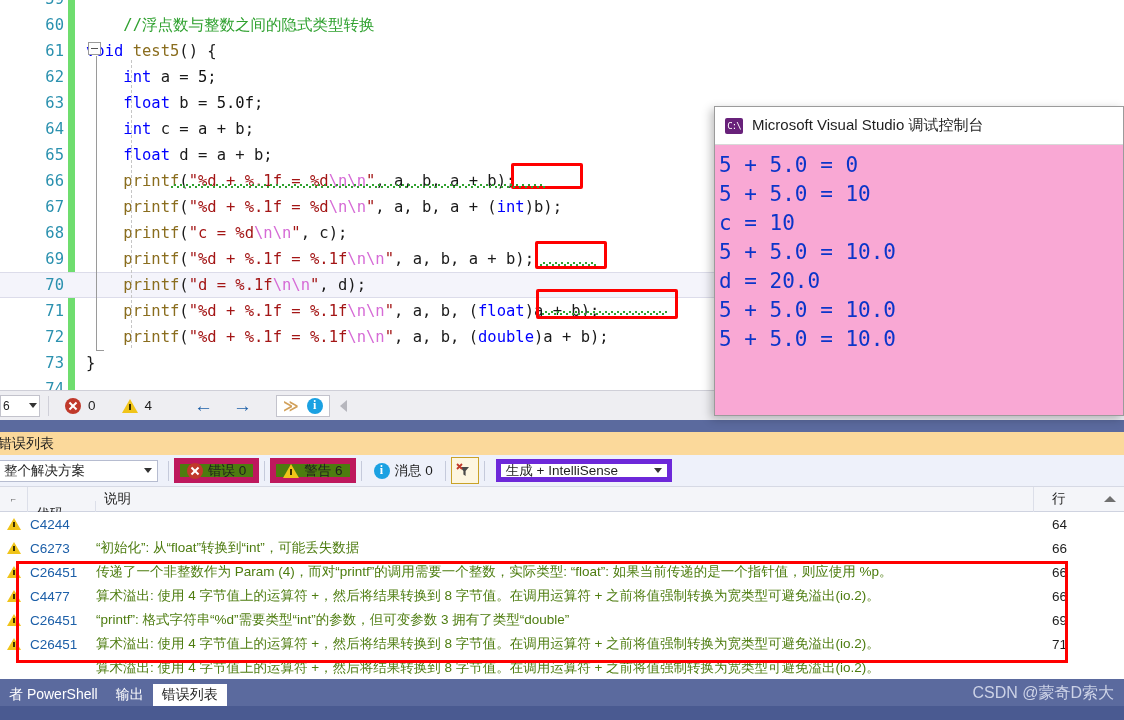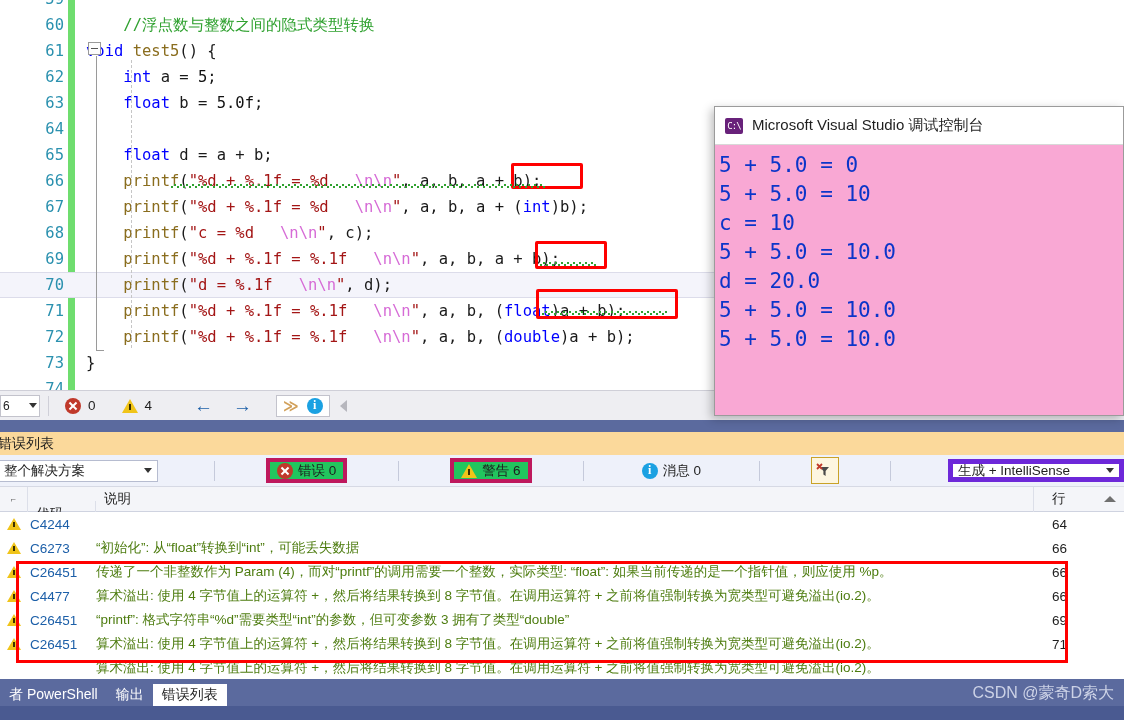--- a/index.html
+++ b/index.html
@@ -29,21 +29,21 @@
   .changebar{
     position:absolute;left:68px;top:0;width:7px;height:100%;
     background:#6fdd6f;
   }
   .codetext{position:absolute;left:86px;top:0;white-space:pre;}
 
   
   .kw{color:#0000ff;}
   .fn{color:#8a6d1e;}
   .str{color:#a31515;}
-  .esc{color:#d66bd6;margin-left:26px;}
+  .esc{color:#d66bd6;}
   .num{color:#111111;}
   .plain{color:#1a1a1a;}
   .cmt{color:#2fa12f;}
 
   
   .sq{
     position:absolute;height:4px;
     background-image:
       radial-gradient(circle at 2px 3px,#2fa12f 1.2px,transparent 1.4px),
       radial-gradient(circle at 5px 1px,#2fa12f 1.2px,transparent 1.4px);
@@ -122,31 +122,31 @@
     position:absolute;left:0;top:432px;width:1124px;height:23px;
     background:#fbd99b;display:flex;align-items:center;
     font-size:14px;color:#1e1e1e;padding-left:0;box-sizing:border-box;
   }
   #errorlist-title .t{margin-left:-2px;}
 
   
   #errorlist-toolbar{
     position:absolute;left:0;top:455px;width:1124px;height:32px;
     background:#eef1fa;display:flex;align-items:center;
-    border-bottom:1px solid #d6d9e4;box-sizing:border-box;justify-content:space-between;
+    border-bottom:1px solid #d6d9e4;box-sizing:border-box;
   }
   .scope-dd{
     width:160px;height:22px;margin-left:-2px;background:#fff;border:1px solid #b6bcd0;
     display:flex;align-items:center;justify-content:space-between;
     font-size:13.5px;padding:0 5px;box-sizing:border-box;color:#1e1e1e;
   }
   .caret{width:0;height:0;border-left:4px solid transparent;border-right:4px solid transparent;border-top:5px solid #333;}
   .pill{
     display:flex;align-items:center;gap:5px;height:25px;padding:0 7px;box-sizing:border-box;
-    border:4px solid #be185d;background:#22c55e;font-size:13.5px;color:#1e1e1e;
+    border:6px solid #be185d;background:#4d7c0f;font-size:13.5px;color:#1e1e1e;
   }
   .pill.plainpill{border:none;background:transparent;}
   .divider{width:1px;height:20px;background:#c5cadb;margin:0 5px;}
   .filter-btn{
     width:26px;height:25px;border:1px solid #c9a227;background:#fdf6e0;
     display:flex;align-items:center;justify-content:center;position:relative;
   }
   .build-dd{
     width:176px;height:23px;background:#fff;border:5px solid #6d28d9;
     display:flex;align-items:center;justify-content:space-between;
@@ -227,21 +227,21 @@
 <body>
 
 <div id="editor">
   <div class="changebar" style="top:0;height:390px;"></div>
   <div class="code-area" id="code-area">
       <div class="crow" style="height: 12px;"><span class="lineno" style="top: -14px;">59</span></div>
       <div class="crow"><span class="lineno">60</span><span class="codetext"><span class="cmt">    //浮点数与整数之间的隐式类型转换</span></span></div>
       <div class="crow"><span class="lineno">61</span><span class="codetext"><span class="kw">void </span><span class="fn">test5</span><span class="plain">() {</span></span></div>
       <div class="crow"><span class="lineno">62</span><span class="codetext"><span class="plain">    </span><span class="kw">int</span><span class="plain"> a = </span><span class="num">5</span><span class="plain">;</span></span></div>
       <div class="crow"><span class="lineno">63</span><span class="codetext"><span class="plain">    </span><span class="kw">float</span><span class="plain"> b = </span><span class="num">5.0f</span><span class="plain">;</span></span></div>
-      <div class="crow"><span class="lineno">64</span></div>
+      <div class="crow"><span class="lineno">64</span><span class="codetext"><span class="plain">    </span><span class="kw">int</span><span class="plain"> c = a + b;</span></span></div>
       <div class="crow"><span class="lineno">65</span><span class="codetext"><span class="plain">    </span><span class="kw">float</span><span class="plain"> d = a + b;</span></span></div>
       <div class="crow"><span class="lineno">66</span><span class="codetext"><span class="plain">    </span><span class="fn">printf</span><span class="plain">(</span><span class="str">"%d + %.1f = %d</span><span class="esc">\n\n</span><span class="str">"</span><span class="plain">, a, b, a + b);</span></span></div>
       <div class="crow"><span class="lineno">67</span><span class="codetext"><span class="plain">    </span><span class="fn">printf</span><span class="plain">(</span><span class="str">"%d + %.1f = %d</span><span class="esc">\n\n</span><span class="str">"</span><span class="plain">, a, b, a + (</span><span class="kw">int</span><span class="plain">)b);</span></span></div>
       <div class="crow"><span class="lineno">68</span><span class="codetext"><span class="plain">    </span><span class="fn">printf</span><span class="plain">(</span><span class="str">"c = %d</span><span class="esc">\n\n</span><span class="str">"</span><span class="plain">, c);</span></span></div>
       <div class="crow"><span class="lineno">69</span><span class="codetext"><span class="plain">    </span><span class="fn">printf</span><span class="plain">(</span><span class="str">"%d + %.1f = %.1f</span><span class="esc">\n\n</span><span class="str">"</span><span class="plain">, a, b, a + b);</span></span></div>
       <div class="crow highlight-row"><span class="lineno">70</span><span class="codetext"><span class="plain">    </span><span class="fn">printf</span><span class="plain">(</span><span class="str">"d = %.1f</span><span class="esc">\n\n</span><span class="str">"</span><span class="plain">, d);</span></span></div>
       <div class="crow"><span class="lineno">71</span><span class="codetext"><span class="plain">    </span><span class="fn">printf</span><span class="plain">(</span><span class="str">"%d + %.1f = %.1f</span><span class="esc">\n\n</span><span class="str">"</span><span class="plain">, a, b, (</span><span class="kw">float</span><span class="plain">)a + b);</span></span></div>
       <div class="crow"><span class="lineno">72</span><span class="codetext"><span class="plain">    </span><span class="fn">printf</span><span class="plain">(</span><span class="str">"%d + %.1f = %.1f</span><span class="esc">\n\n</span><span class="str">"</span><span class="plain">, a, b, (</span><span class="kw">double</span><span class="plain">)a + b);</span></span></div>
       <div class="crow"><span class="lineno">73</span><span class="codetext"><span class="plain">}</span></span></div>
       <div class="crow"><span class="lineno">74</span><span class="codetext"></span></div>

